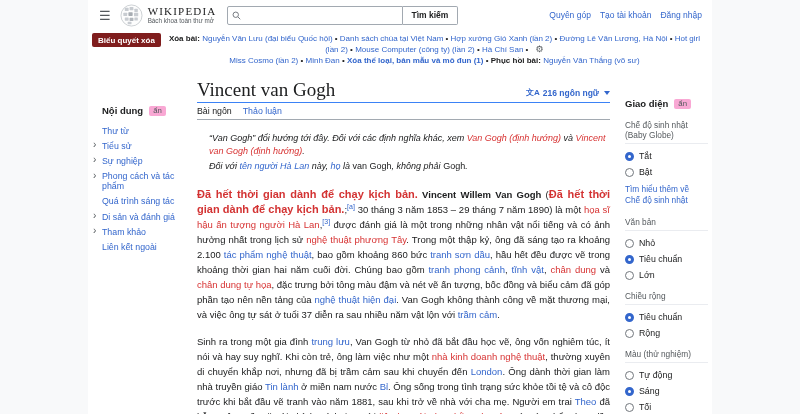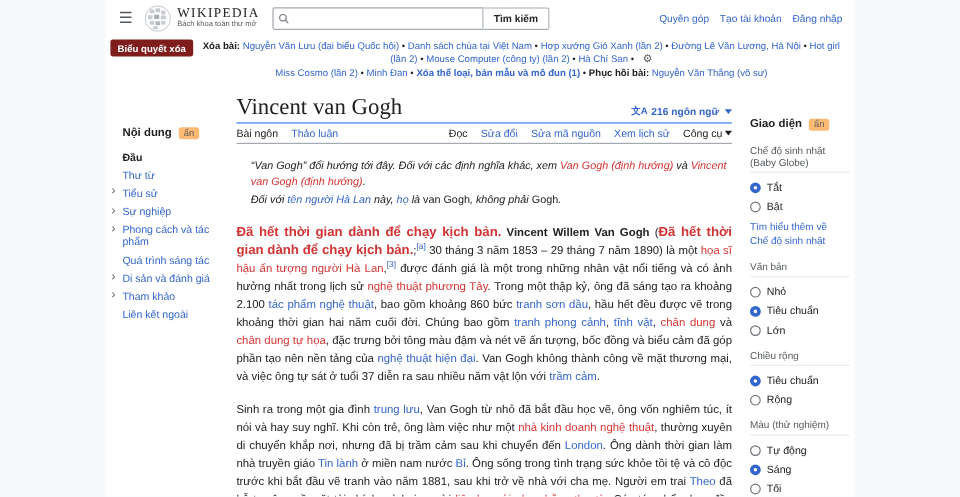--- a/index.html
+++ b/index.html
@@ -26,21 +26,21 @@
   .vote-btn { flex:0 0 auto; background:#7f1d1d; color:#fff; font-weight:bold; font-size:8px; padding:1.5px 6px; border-radius:2px; cursor:pointer; }
   .notice-text { flex:1; text-align:center; padding:0 2px; }
   .notice-line { display:block; }
   .gear { color:#54595d; font-size:9px; margin-left:5px; cursor:pointer; }
 
   
   .cols { display:flex; align-items:stretch; }
   .toc { flex:0 0 107px; padding:37px 0 0 12px; font-size:8.8px; position:relative; }
   .panel-head { display:flex; align-items:center; gap:6px; margin-bottom:7px; }
   .panel-title { font-weight:bold; font-size:9.5px; color:#202122; }
-  .hide-pill { font-size:7.8px; color:#54595d; background:#fdba74; border-radius:2px; padding:0.5px 4px; cursor:pointer; }
+  .hide-pill { font-size:7.8px; color:#54595d; background:#f9a8d4; border-radius:2px; padding:0.5px 4px; cursor:pointer; }
   .toc-item { position:relative; padding:2.6px 0; color:#3366cc; cursor:pointer; }
   .toc-item .chev { position:absolute; left:-9px; top:1px; color:#54595d; font-size:10px; }
   .toc-item.active { color:#202122; font-weight:bold; }
 
   .main { flex:0 0 413px; padding-top:12px; }
   .title-row { display:flex; align-items:flex-end; justify-content:space-between; border-bottom:1px solid #3b82f6; padding-bottom:2px; }
   h1 { font-family:"Liberation Serif","DejaVu Serif",serif; font-weight:normal; font-size:19px; line-height:20px; }
   .langbtn { display:flex; align-items:center; gap:3px; color:#3366cc; font-weight:bold; font-size:8.5px; cursor:pointer; padding-bottom:2px; }
   .langbtn .za { font-size:8px; }
   .caret { width:0; height:0; border-left:3px solid transparent; border-right:3px solid transparent; border-top:4px solid currentColor; display:inline-block; margin-left:2px; }
@@ -123,21 +123,20 @@
     </div>
   </div>
 
   <div class="cols">
 
     <aside class="toc">
       <div class="panel-head">
         <span class="panel-title">Nội dung</span>
         <span class="hide-pill">ẩn</span>
       </div>
-      <div class="toc-item active">Đầu</div>
       <div class="toc-item">Thư từ</div>
       <div class="toc-item"><span class="chev">›</span><span>Tiểu sử</span></div>
       <div class="toc-item"><span class="chev">›</span><span>Sự nghiệp</span></div>
       <div class="toc-item"><span class="chev">›</span><span>Phong cách và tác phẩm</span></div>
       <div class="toc-item">Quá trình sáng tác</div>
       <div class="toc-item"><span class="chev">›</span><span>Di sản và đánh giá</span></div>
       <div class="toc-item"><span class="chev">›</span><span>Tham khảo</span></div>
       <div class="toc-item">Liên kết ngoài</div>
     </aside>
 
@@ -148,30 +147,20 @@
           <span class="za">文A</span>
           <span>216 ngôn ngữ</span>
           <span class="caret"></span>
         </span>
       </div>
       <div class="tabs">
         <div class="tabgroup">
           <a class="tab-on">Bài ngôn</a>
           <a class="tab-off">Thảo luận</a>
         </div>
-        <div class="tabgroup">
-          <a class="tab-on">Đọc</a>
-          <a class="tab-off">Sửa đổi</a>
-          <a class="tab-off">Sửa mã nguồn</a>
-          <a class="tab-off">Xem lịch sử</a>
-          <a class="tools">
-              <span>Công cụ</span>
-              <span class="caret"></span>
-            </a>
-        </div>
       </div>
 
       <div class="article">
         <div class="hatnotes">
           <div class="hatnote"><span class="">“Van Gogh” đổi hướng tới đây. Đối với các định nghĩa khác, xem </span><a class="lnkred">Van Gogh (định hướng)</a><span class=""> và </span><a class="lnkred">Vincent van Gogh (định hướng)</a><span class="">.</span></div>
           <div class="hatnote"><span class="">Đối với </span><a class="lnk">tên người Hà Lan</a><span class=""> này, </span><a class="lnk">họ</a><span class=""> là </span><span class="up">van Gogh</span><span class="">, không phải </span><span class="up">Gogh</span><span class="">.</span></div>
         </div>
         <p><span class="err">Đã hết thời gian dành để chạy kịch bản.</span><span class=""> </span><span class="b">Vincent Willem Van Gogh</span><span class=""> (</span><span class="err">Đã hết thời gian dành để chạy kịch bản.</span><span class="">;</span><sup class="ref">[a]</sup><span class=""> 30 tháng 3 năm 1853 – 29 tháng 7 năm 1890) là một </span><a class="lnkred">họa sĩ hậu ấn tượng người Hà Lan</a><span class="">,</span><sup class="ref">[3]</sup><span class=""> được đánh giá là một trong những nhân vật nổi tiếng và có ảnh hưởng nhất trong lịch sử </span><a class="lnkred">nghệ thuật phương Tây</a><span class="">. Trong một thập kỷ, ông đã sáng tạo ra khoảng 2.100 </span><a class="lnk">tác phẩm nghệ thuật</a><span class="">, bao gồm khoảng 860 bức </span><a class="lnk">tranh sơn dầu</a><span class="">, hầu hết đều được vẽ trong khoảng thời gian hai năm cuối đời. Chúng bao gồm </span><a class="lnk">tranh phong cảnh</a><span class="">, </span><a class="lnk">tĩnh vật</a><span class="">, </span><a class="lnkred">chân dung</a><span class=""> và </span><a class="lnkred">chân dung tự họa</a><span class="">, đặc trưng bởi tông màu đậm và nét vẽ ấn tượng, bốc đồng và biểu cảm đã góp phần tạo nên nền tảng của </span><a class="lnk">nghệ thuật hiện đại</a><span class="">. Van Gogh không thành công về mặt thương mại, và việc ông tự sát ở tuổi 37 diễn ra sau nhiều năm vật lộn với </span><a class="lnk">trầm cảm</a><span class="">.</span></p>
         <p><span class="">Sinh ra trong một gia đình </span><a class="lnk">trung lưu</a><span class="">, Van Gogh từ nhỏ đã bắt đầu học vẽ, ông vốn nghiêm túc, ít nói và hay suy nghĩ. Khi còn trẻ, ông làm việc như một </span><a class="lnkred">nhà kinh doanh nghệ thuật</a><span class="">, thường xuyên di chuyển khắp nơi, nhưng đã bị trầm cảm sau khi chuyển đến </span><a class="lnk">London</a><span class="">. Ông dành thời gian làm nhà truyền giáo </span><a class="lnk">Tin lành</a><span class=""> ở miền nam nước </span><a class="lnk">Bỉ</a><span class="">. Ông sống trong tình trạng sức khỏe tồi tệ và cô độc trước khi bắt đầu vẽ tranh vào năm 1881, sau khi trở về nhà với cha mẹ. Người em trai </span><a class="lnk">Theo</a><span class=""> đã hỗ trợ ông về mặt tài chính, và hai người </span><a class="lnkred">liên lạc với nhau bằng thư từ</a><span class="">. Các tác phẩm ban đầu của ông, chủ yếu là </span></p>
 

